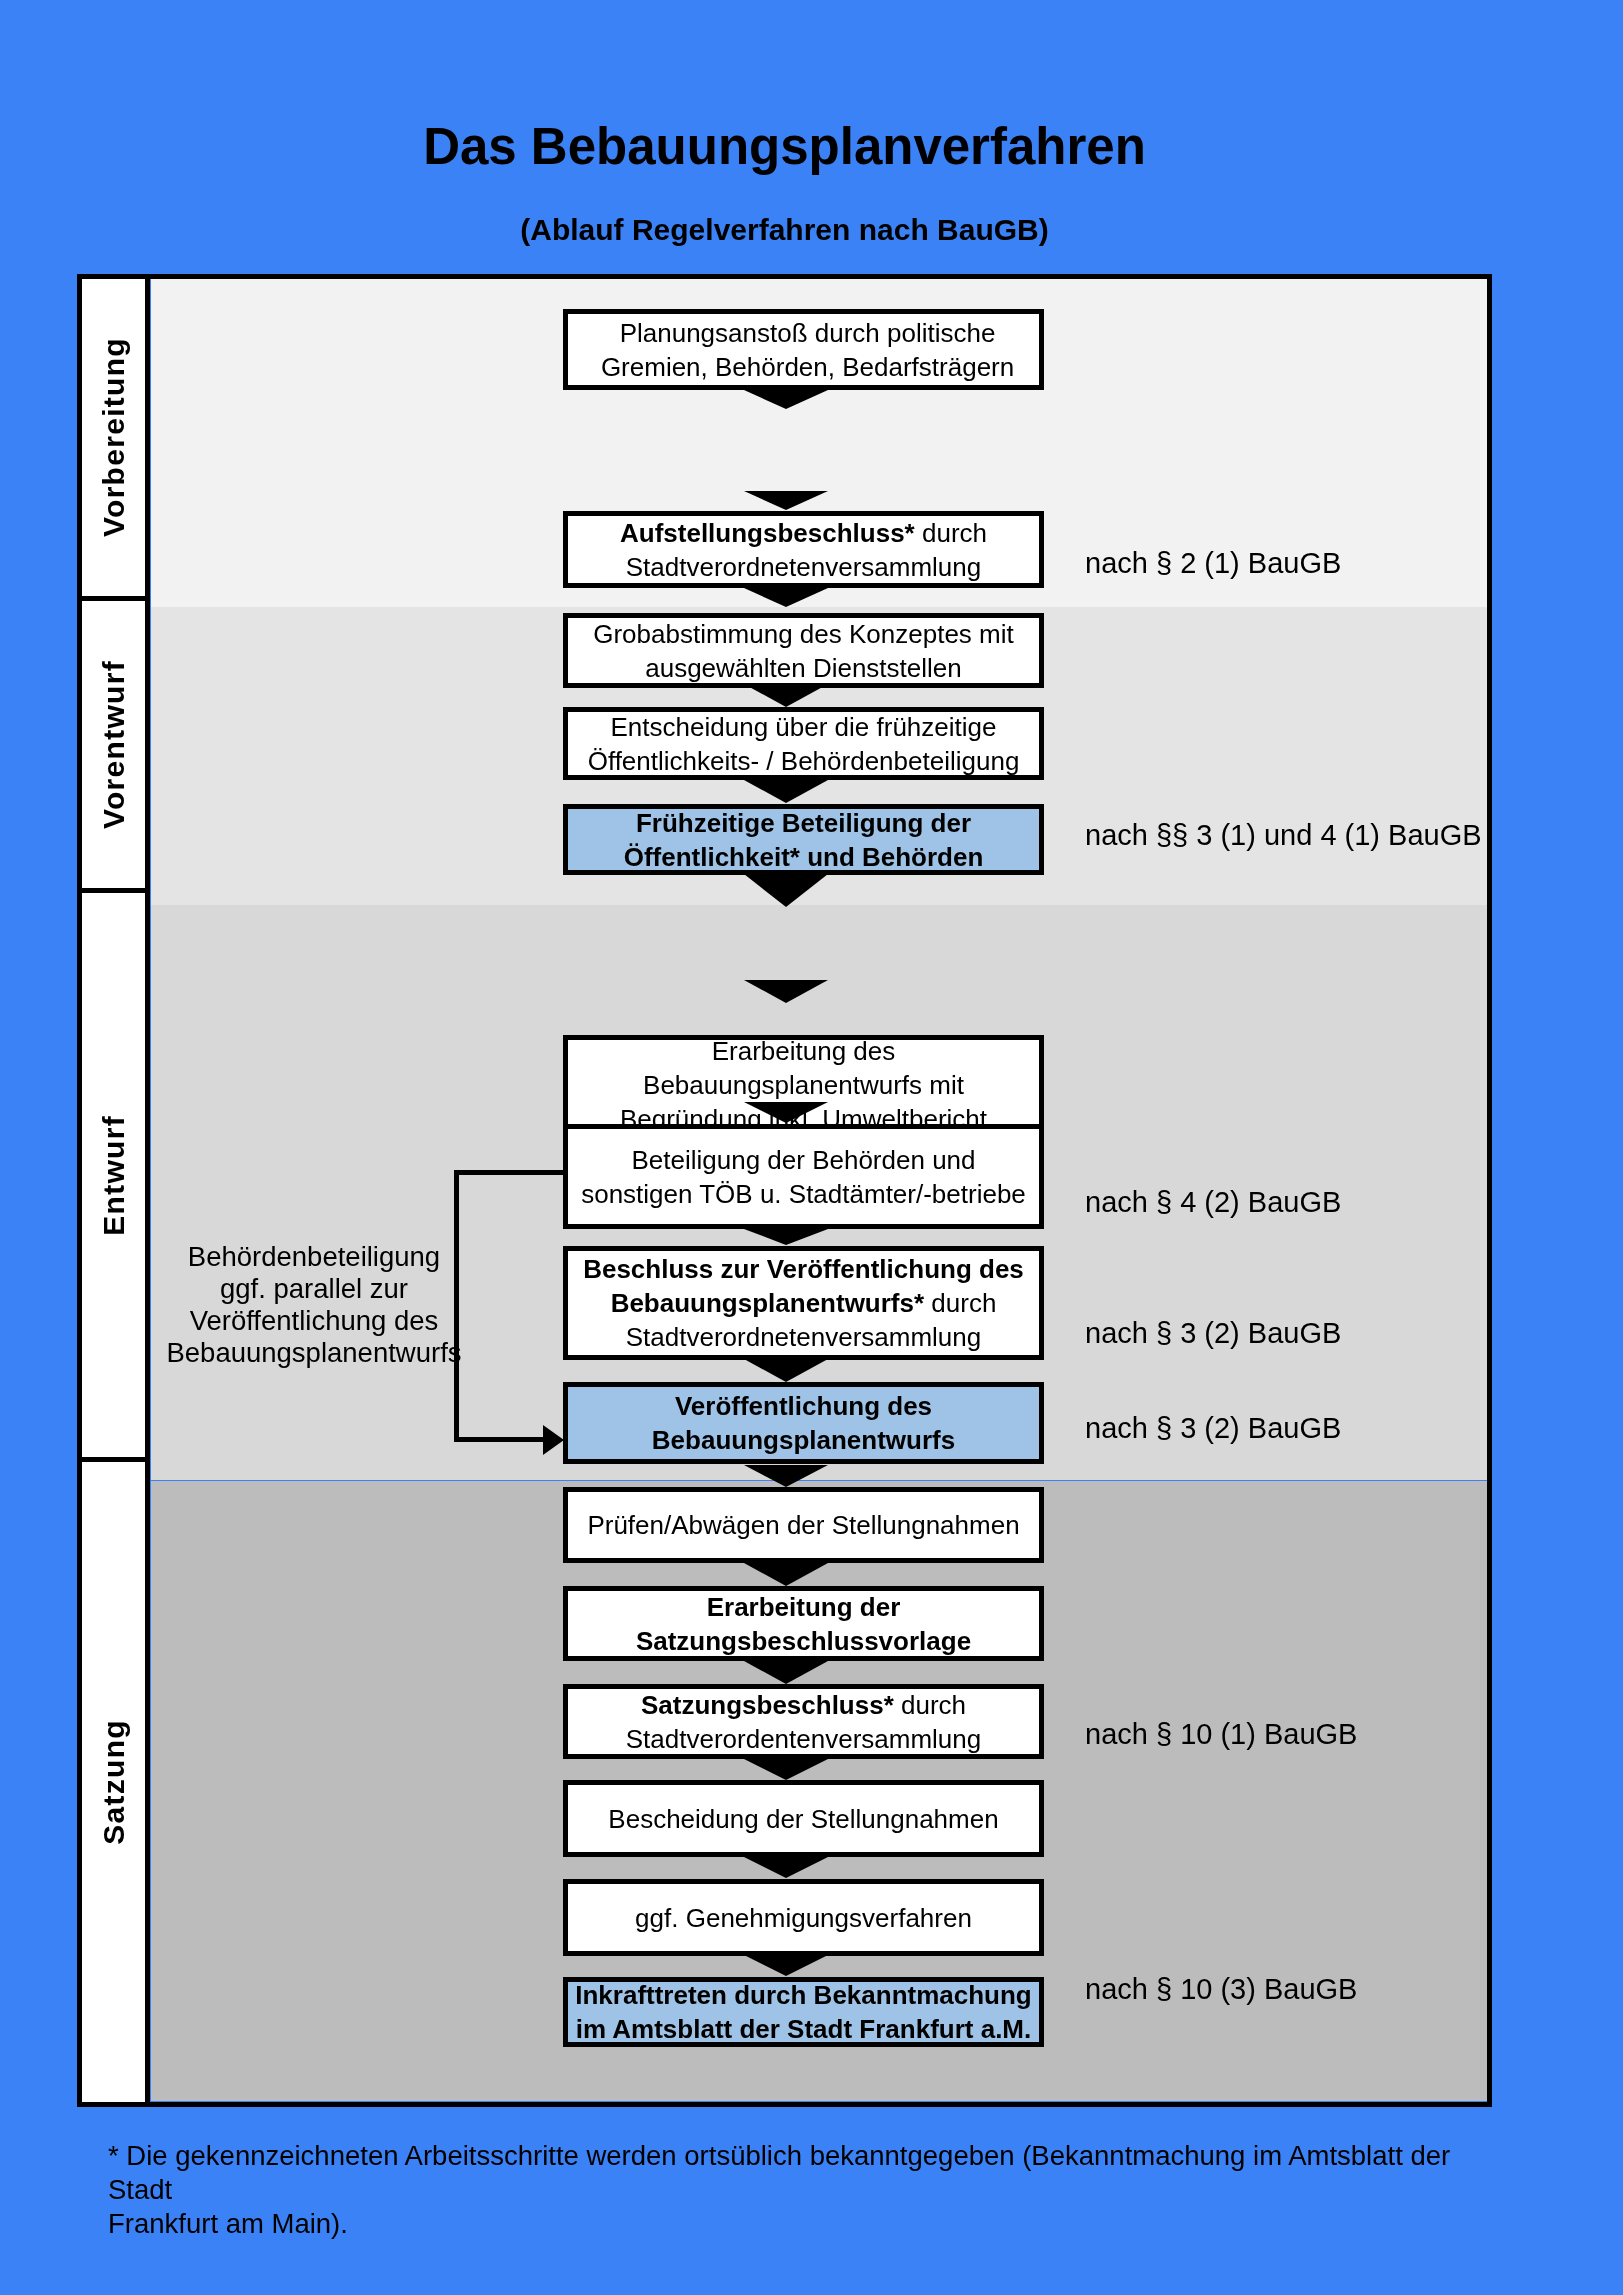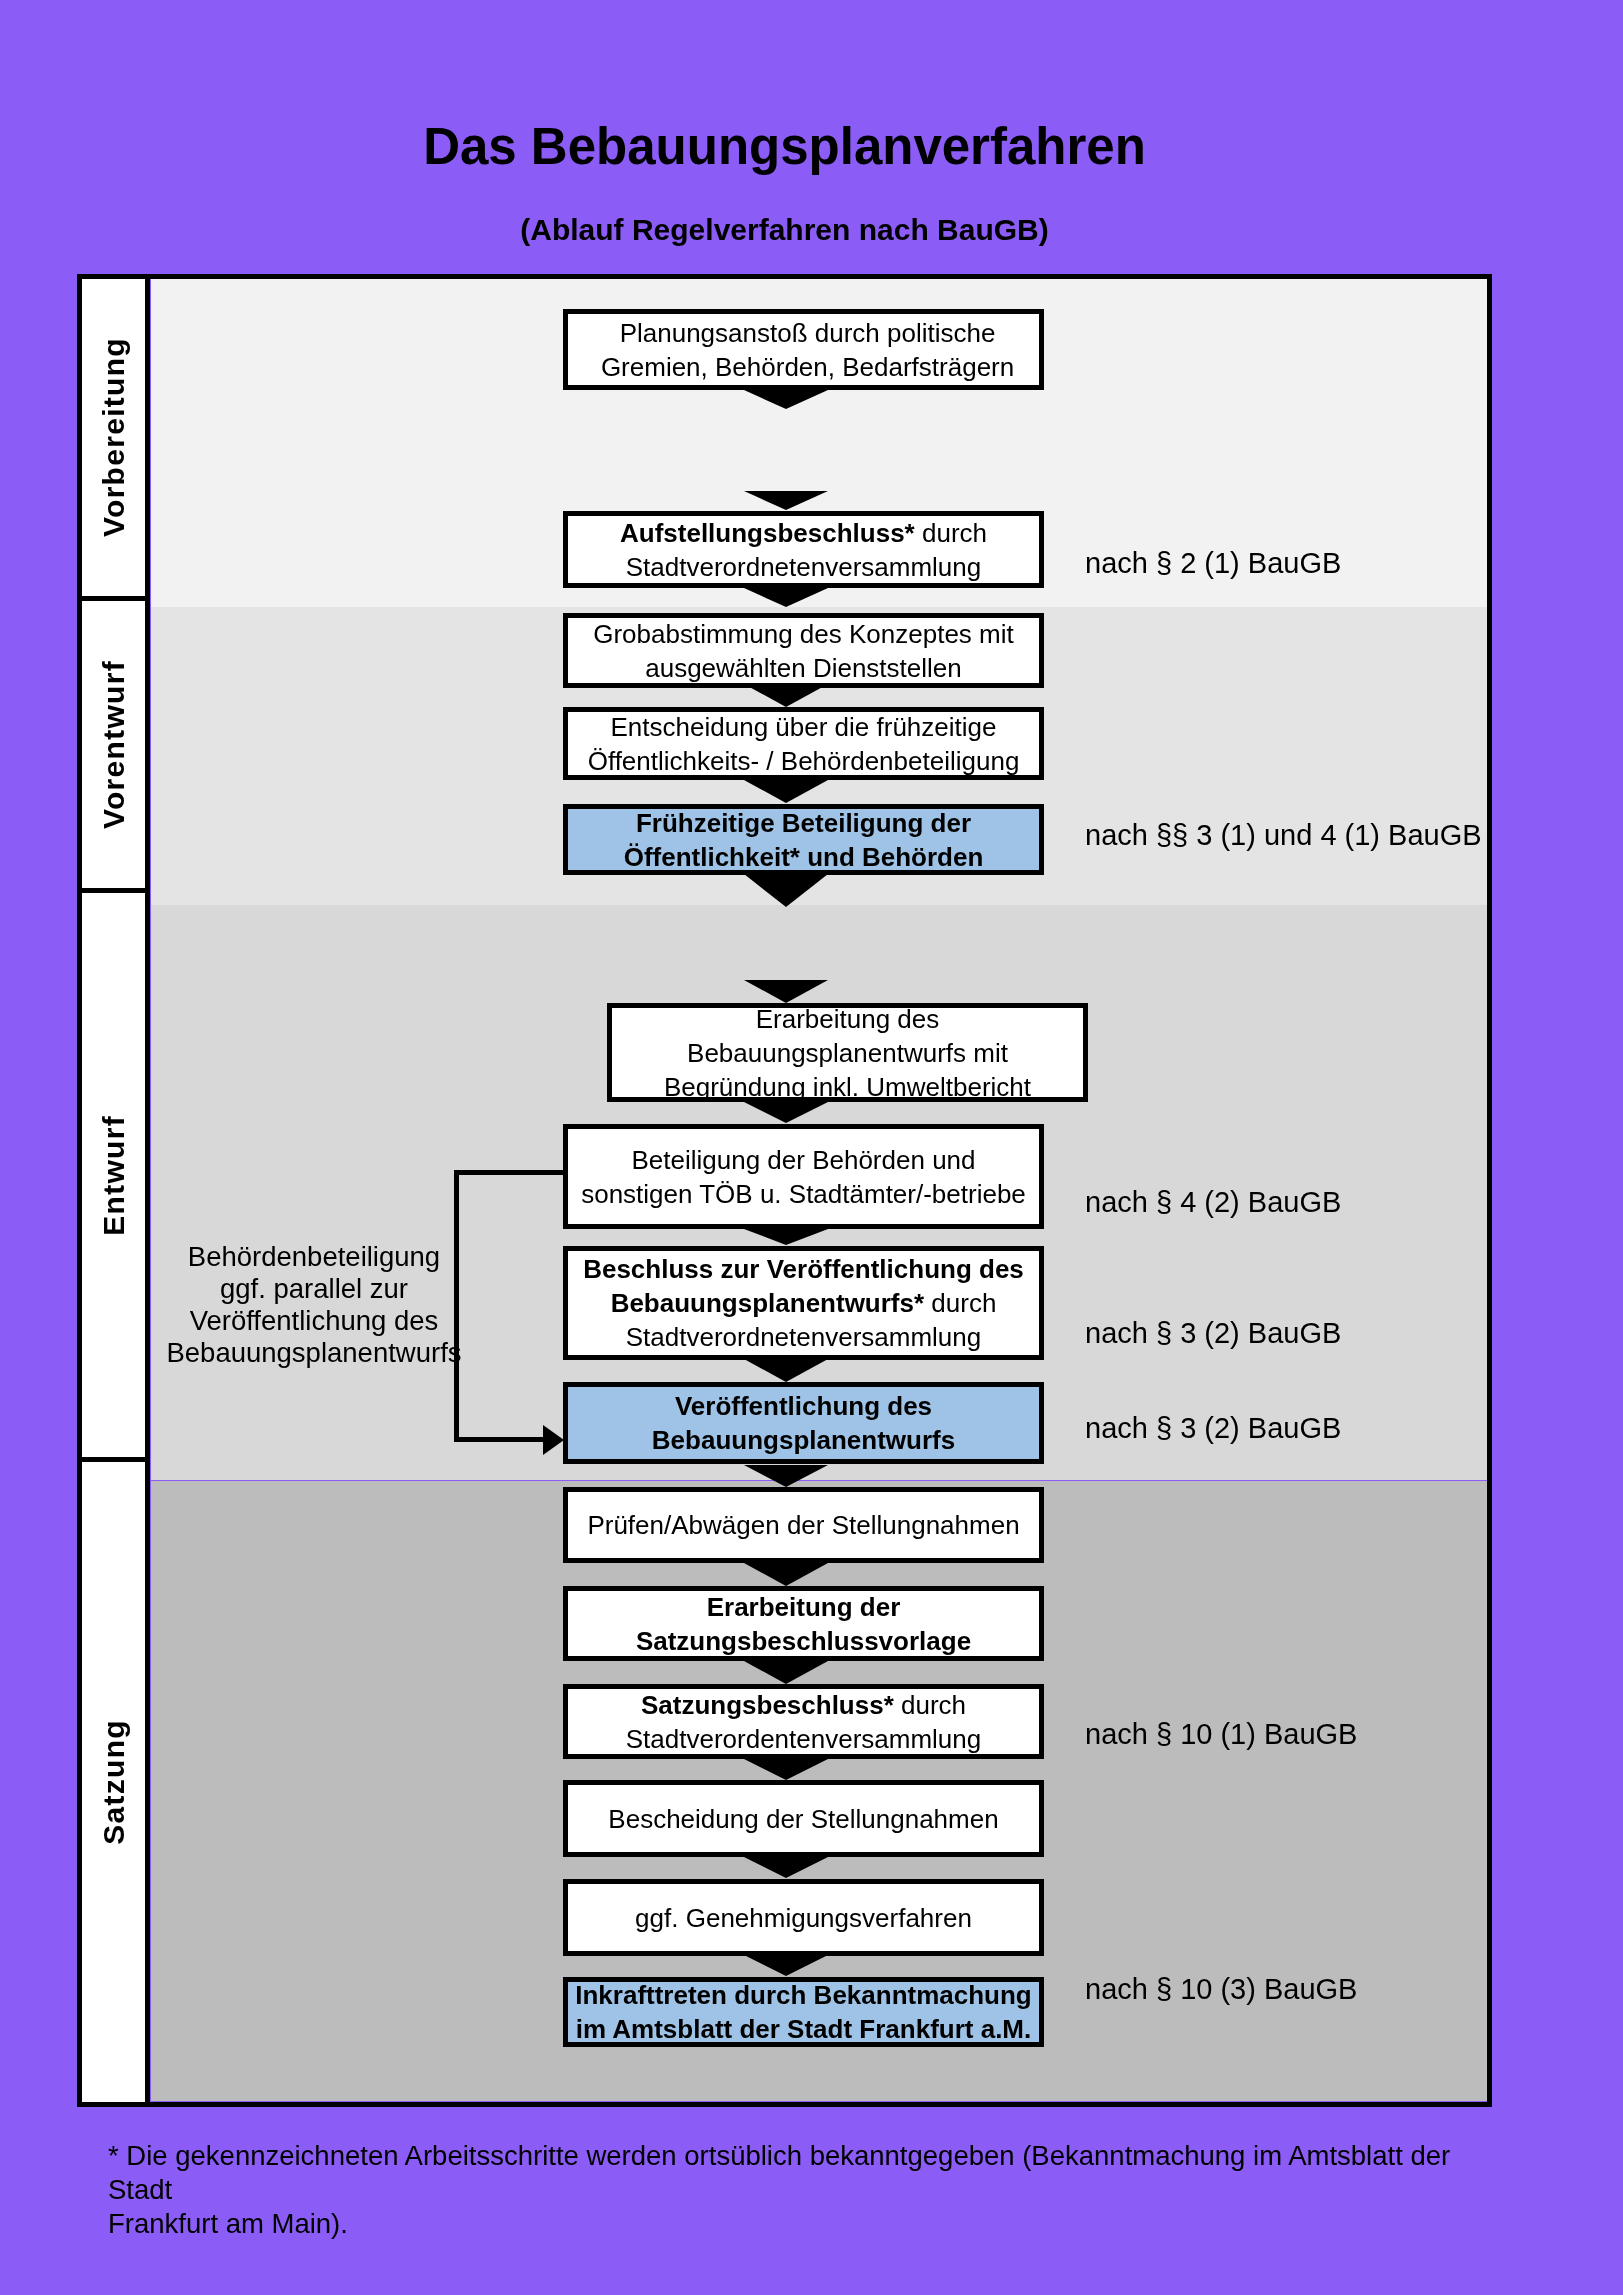--- a/index.html
+++ b/index.html
@@ -1,19 +1,19 @@
 <!DOCTYPE html>
 <html lang="de" style="font-size:10.5px"><head>
 <meta charset="utf-8">
 <style>
   html,body{margin:0;padding:0;background:#ffffff;}
   .page{
     position:relative;
     width:1623px;height:2295px;
-    background:#8b5cf6;
+    background:#3b82f6;
     font-family:"Liberation Sans","DejaVu Sans",sans-serif;
     color:#000;
     overflow:hidden;
   }
   .abs{position:absolute;}
   .page-title{
     left:77px;top:117px;width:1415px;
     text-align:center;font-size:51px;font-weight:bold;line-height:60px;
   }
   .page-subtitle{
@@ -124,21 +124,21 @@
       <div><span>ausgewählten Dienststellen</span></div>
     </div>
   <div class="abs flow-box" style="top:707px;height:73px;">
       <div><span>Entscheidung über die frühzeitige</span></div>
       <div><span>Öffentlichkeits- / Behördenbeteiligung</span></div>
     </div>
   <div class="abs flow-box blue" style="top:804px;height:71px;">
       <div><span class="fw-b">Frühzeitige Beteiligung der</span></div>
       <div><span class="fw-b">Öffentlichkeit* und Behörden</span></div>
     </div>
-  <div class="abs flow-box" style="top:1003px;height:99px;margin-left:44px;">
+  <div class="abs flow-box" style="top:1035px;height:99px;">
       <div><span>Erarbeitung des</span></div>
       <div><span>Bebauungsplanentwurfs mit</span></div>
       <div><span>Begründung inkl. Umweltbericht</span></div>
     </div>
   <div class="abs flow-box" style="top:1124px;height:105px;">
       <div><span>Beteiligung der Behörden und</span></div>
       <div><span>sonstigen TÖB u. Stadtämter/-betriebe</span></div>
     </div>
   <div class="abs flow-box" style="top:1246px;height:114px;">
       <div><span class="fw-b">Beschluss zur Veröffentlichung des</span></div>

